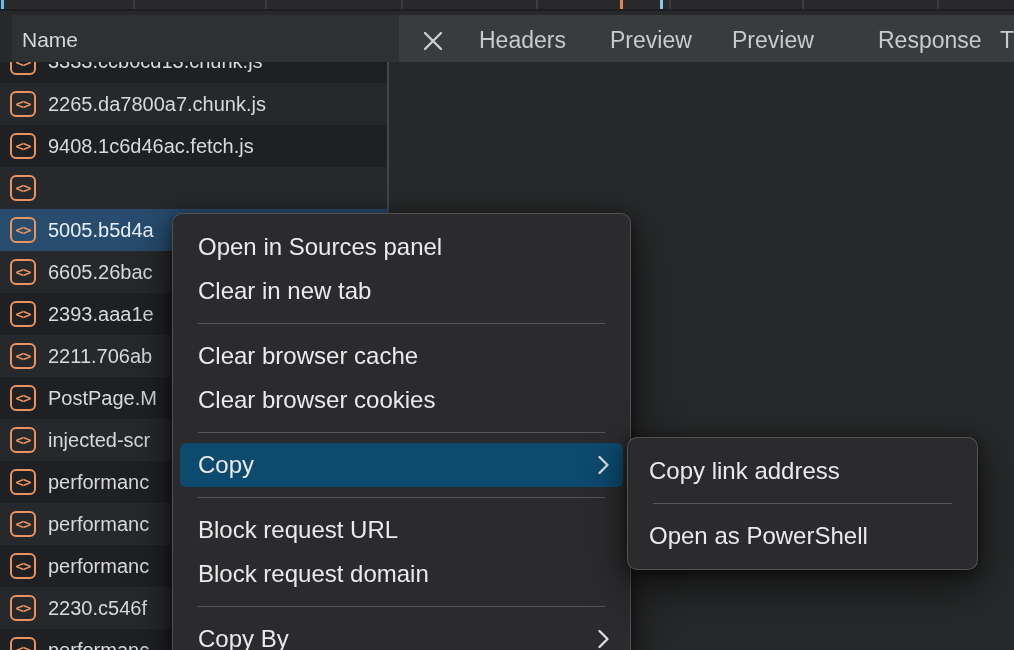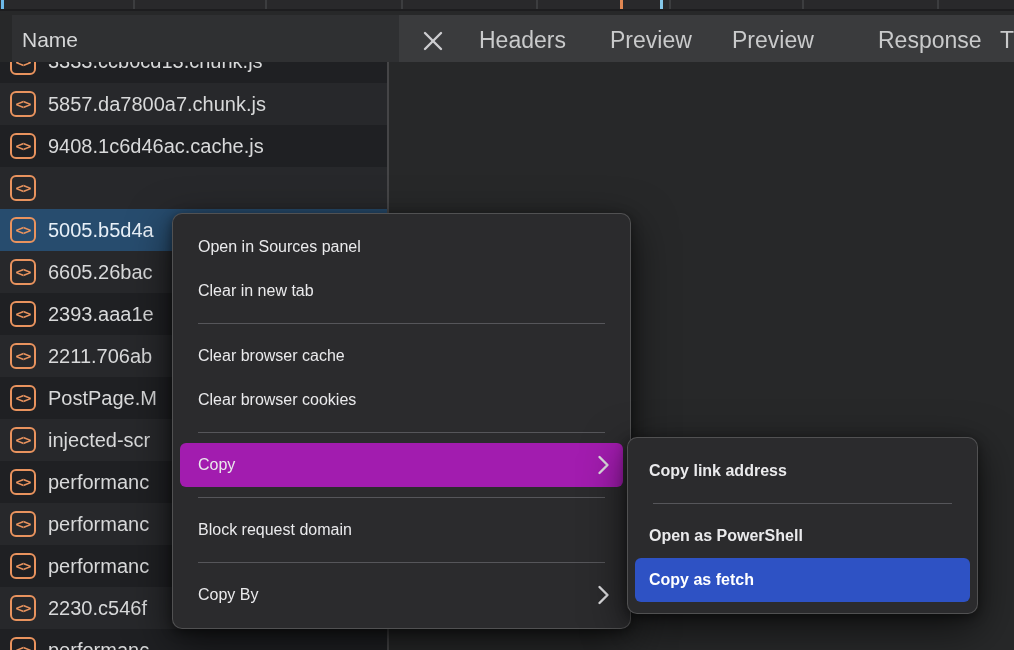--- a/index.html
+++ b/index.html
@@ -73,24 +73,24 @@
     background:#2b2b2d;border:1px solid rgba(255,255,255,0.18);
     border-radius:10px;padding:11px 7px;
     box-shadow:0 14px 44px rgba(0,0,0,0.62),0 3px 12px rgba(0,0,0,0.45);
     z-index:10;
   }
   #context-menu{left:172px;top:213px;width:459px;}
   #copy-submenu{left:627px;top:437px;width:351px;z-index:11;}
   .menu-item{
     height:44px;border-radius:6px;display:flex;align-items:center;
     justify-content:space-between;padding:0 13px 0 18px;
-    color:#eaeaec;font-size:16px;white-space:nowrap;overflow:hidden;
-  }
-  #copy-submenu .menu-item{padding:0 13px 0 14px;font-weight:bold;}
-  .menu-item.hover{background:#a21caf;}
+    color:#eaeaec;font-size:24px;white-space:nowrap;overflow:hidden;
+  }
+  #copy-submenu .menu-item{padding:0 13px 0 14px;}
+  .menu-item.hover{background:#0c4a6e;}
   .menu-item.selected{background:#2e52c4;color:#ffffff;}
   .menu-sep{height:1px;background:#56565a;margin:10px 18px;}
   .chevron{flex:0 0 auto;display:flex;align-items:center;}
 </style>
 </head>
 <body>
 
 <div class="screen">
 
   <div class="overview-strip" id="overview-strip">
@@ -129,27 +129,27 @@
     <div class="requests" id="requests-list">
         <div class="row clipped">
           <div class="row-content">
             <span class="file-icon">&lt;&gt;</span>
             <span>3333.ccb0cd13.chunk.js</span>
           </div>
         </div>
         <div class="row">
           <div class="row-content">
             <span class="file-icon">&lt;&gt;</span>
-            <span>5857.da7800a7.chunk.js</span>
-          </div>
-        </div>
-        <div class="row">
-          <div class="row-content">
-            <span class="file-icon">&lt;&gt;</span>
-            <span>9408.1c6d46ac.cache.js</span>
+            <span>2265.da7800a7.chunk.js</span>
+          </div>
+        </div>
+        <div class="row">
+          <div class="row-content">
+            <span class="file-icon">&lt;&gt;</span>
+            <span>9408.1c6d46ac.fetch.js</span>
           </div>
         </div>
         <div class="row">
           <div class="row-content">
             <span class="file-icon">&lt;&gt;</span>
           </div>
         </div>
         <div class="row selected">
           <div class="row-content">
             <span class="file-icon">&lt;&gt;</span>
@@ -238,38 +238,38 @@
       <div class="menu-item hover">
         <span>Copy</span>
         <span class="chevron">
           <svg width="13" height="22" viewBox="0 0 13 22">
             <polyline points="2.5,3 10.5,11 2.5,19" fill="none" stroke="#dcdcde" stroke-width="2.4" stroke-linecap="round" stroke-linejoin="round"></polyline>
           </svg>
         </span>
       </div>
       <div class="menu-sep"></div>
       <div class="menu-item">
+        <span>Block request URL</span>
+      </div>
+      <div class="menu-item">
         <span>Block request domain</span>
       </div>
       <div class="menu-sep"></div>
       <div class="menu-item">
         <span>Copy By</span>
         <span class="chevron">
           <svg width="13" height="22" viewBox="0 0 13 22">
             <polyline points="2.5,3 10.5,11 2.5,19" fill="none" stroke="#dcdcde" stroke-width="2.4" stroke-linecap="round" stroke-linejoin="round"></polyline>
           </svg>
         </span>
       </div>
     </div>
   <div class="ctx-menu" id="copy-submenu">
       <div class="menu-item">
         <span>Copy link address</span>
       </div>
       <div class="menu-sep"></div>
       <div class="menu-item">
         <span>Open as PowerShell</span>
       </div>
-      <div class="menu-item selected">
-        <span>Copy as fetch</span>
-      </div>
     </div>
 
 </div>
 
 </body></html>

